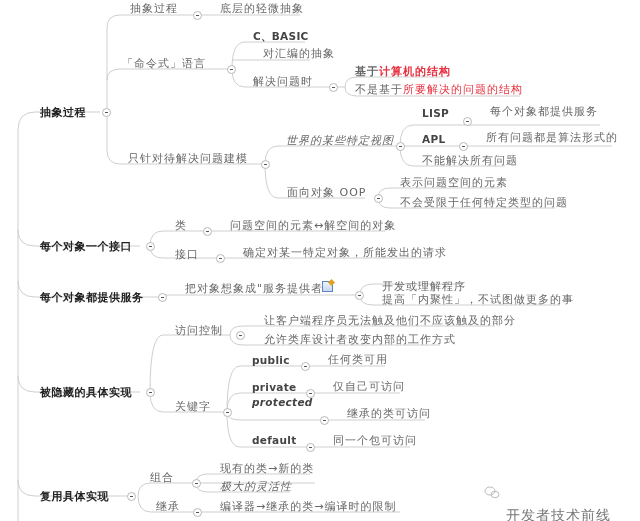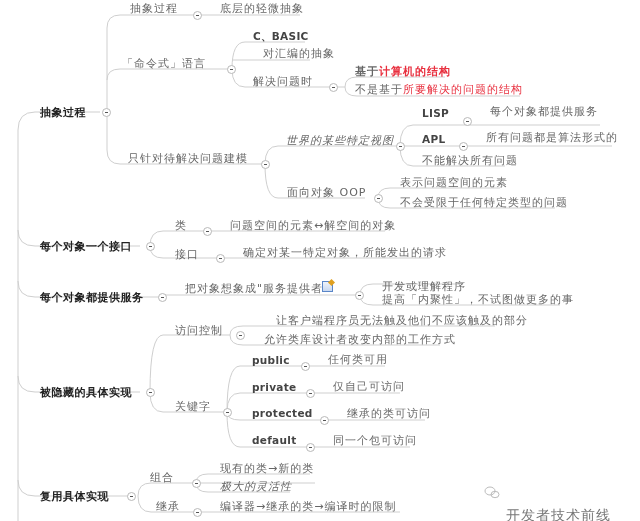--- a/index.html
+++ b/index.html
@@ -123,31 +123,31 @@
 <div class="t" style="left:185px;top:282px;">把对象想象成"服务提供者"</div>
 <div class="note-icon" style="left:322px;top:281px;"></div>
 <div class="col" style="left:355px;top:291px;"></div>
 <div class="t" style="left:382px;top:280px;">开发或理解程序</div>
 <div class="t" style="left:382px;top:293px;">提高「内聚性」，不试图做更多的事</div>
 
 <div class="t root" style="left:40px;top:386px;">被隐藏的具体实现</div>
 <div class="col" style="left:146px;top:388px;"></div>
 <div class="t" style="left:175px;top:324px;">访问控制</div>
 <div class="col" style="left:236px;top:331px;"></div>
-<div class="t" style="left:264px;top:314px;margin-left:12px;">让客户端程序员无法触及他们不应该触及的部分</div>
+<div class="t" style="left:264px;top:314px;">让客户端程序员无法触及他们不应该触及的部分</div>
 <div class="t" style="left:264px;top:333px;">允许类库设计者改变内部的工作方式</div>
 <div class="t" style="left:175px;top:400px;">关键字</div>
 <div class="col" style="left:223px;top:408px;"></div>
 <div class="t mono" style="left:252px;top:354px;">public</div>
 <div class="col" style="left:301px;top:362px;"></div>
 <div class="t" style="left:328px;top:353px;">任何类可用</div>
 <div class="t mono" style="left:252px;top:381px;">private</div>
 <div class="col" style="left:306px;top:389px;"></div>
 <div class="t" style="left:333px;top:380px;">仅自己可访问</div>
-<div class="t mono" style="left:252px;top:407px;">protected</div>
+<div class="t mono" style="left:252px;top:396px;font-style:italic;">protected</div>
 <div class="col" style="left:320px;top:416px;"></div>
 <div class="t" style="left:347px;top:407px;">继承的类可访问</div>
 <div class="t mono" style="left:252px;top:434px;">default</div>
 <div class="col" style="left:306px;top:443px;"></div>
 <div class="t" style="left:333px;top:434px;">同一个包可访问</div>
 
 <div class="t root" style="left:40px;top:490px;">复用具体实现</div>
 <div class="col" style="left:127px;top:492px;"></div>
 <div class="t" style="left:150px;top:471px;">组合</div>
 <div class="col" style="left:192px;top:479px;"></div>

